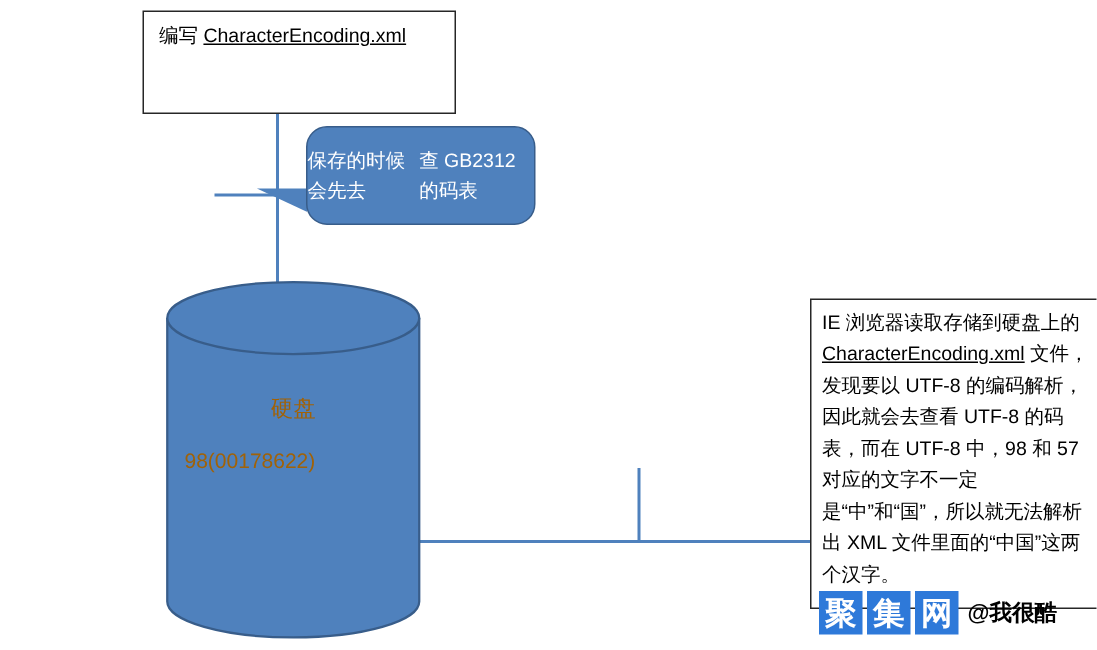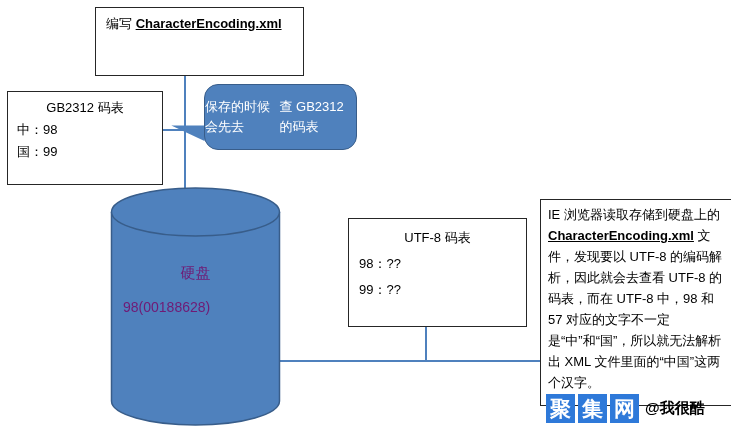--- a/index.html
+++ b/index.html
@@ -20,21 +20,21 @@
 
   
   .box {
     position: absolute;
     background: #fff;
     border: 1px solid #262626;
     font-size: 13px;
     line-height: 22px;
   }
   .box-title { text-align: center; }
-  .u { text-decoration: underline; font-weight: bold; }
+  .u { text-decoration: underline; }
 
   
   .bubble {
     position: absolute;
     background: var(--accent, #4f81bd);
     border: 1px solid var(--accent-dark, #385d8a);
     border-radius: 14px;
     color: #fff;
     font-size: 13px;
     line-height: 20px;
@@ -55,21 +55,21 @@
   
   .cylinder { position: absolute; }
   .cylinder svg path, .cylinder svg ellipse {
     fill: var(--accent, #4f81bd);
     stroke: var(--accent-dark, #385d8a);
     stroke-width: 1.5;
   }
   .cyl-text {
     position: absolute; left: 13px; top: 74px;
     width: 145px;
-    font-size: 14px; line-height: 26px; color: #701a75;
+    font-size: 14px; line-height: 26px; color: #a16207;
   }
   .cyl-title { text-align: center; font-size: 15px; margin-bottom: 8px; }
 
   
   .note { line-height: 21px; padding: 4px 7px; }
 
   
   .watermark { position: absolute; display: flex; align-items: center; }
   .wm-block {
     width: 29px; height: 29px;
@@ -89,48 +89,38 @@
   <div class="connector h" style="left:143px; top:129px; width:42px;"></div>
   <div class="connector h" style="left:280px; top:360px; width:260px;"></div>
   <div class="connector v" style="left:425px; top:312px; height:49px;"></div>
 
   <div class="box" style="left:95px; top:7px; width:187px; height:57px; padding:5px 10px;">
     <div>
       <span>编写 </span><span class="u">CharacterEncoding.xml</span>
     </div>
   </div>
 
-  <div class="box" style="left:7px; top:91px; width:136px; height:82px; padding:5px 9px;">
-    <div class="box-title">GB2312 码表</div>
-    <div>中：98</div>
-    <div>国：99</div>
-  </div>
 
   <div class="bubble-tail" style="left:171px; top:121px;"></div>
   <div class="bubble" style="left:204px; top:84px; width:151px; height:64px;">
     <div>保存的时候会先去</div>
     <div>查 GB2312 的码表</div>
   </div>
 
   <div class="cylinder" style="left:110px; top:186px; width:171px; height:242px;">
     <svg width="171" height="242" viewBox="0 0 171 242" aria-hidden="true">
       <path d="M1.5 26 L1.5 215 A84 24 0 0 0 169.5 215 L169.5 26"></path>
       <ellipse cx="85.5" cy="26" rx="84" ry="24"></ellipse>
     </svg>
     <div class="cyl-text">
       <div class="cyl-title">硬盘</div>
-      <div>98(00188628)</div>
+      <div>98(00178622)</div>
     </div>
   </div>
 
-  <div class="box" style="left:348px; top:218px; width:157px; height:95px; padding:6px 10px; line-height:26px;">
-    <div class="box-title">UTF-8 码表</div>
-    <div>98：??</div>
-    <div>99：??</div>
-  </div>
 
   <div class="box note" style="left:540px; top:199px; width:184px; height:197px;">
     <span>IE 浏览器读取存储到硬盘上的 </span><span class="u">CharacterEncoding.xml</span><span> 文件，发现要以 UTF-8 的编码解析，因此就会去查看 UTF-8 的码表，而在 UTF-8 中，98 和 57 对应的文字不一定是“中”和“国”，所以就无法解析出 XML 文件里面的“中国”这两个汉字。</span>
   </div>
 
   <div class="watermark" style="left:546px; top:394px;">
     <span class="wm-block">聚</span>
     <span class="wm-block">集</span>
     <span class="wm-block">网</span>
     <span class="wm-handle">@我很酷</span>

